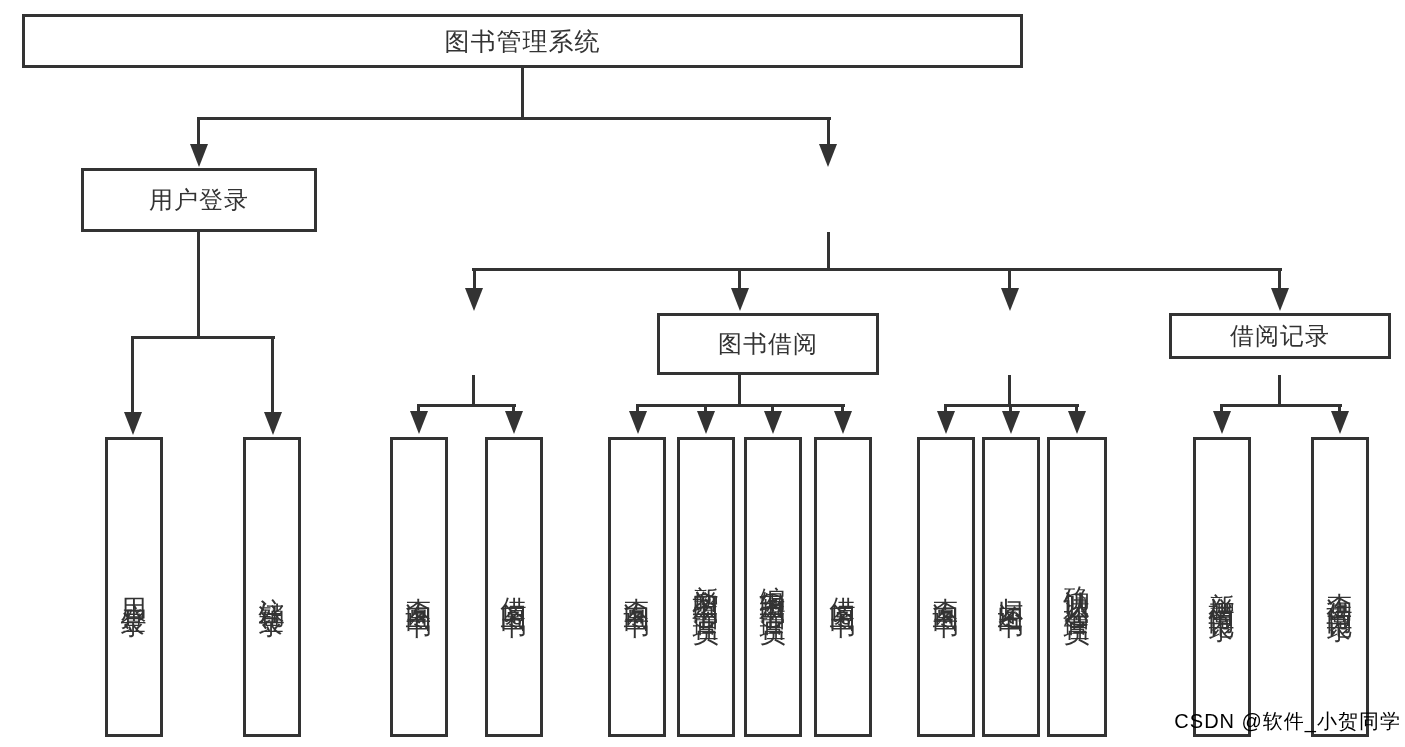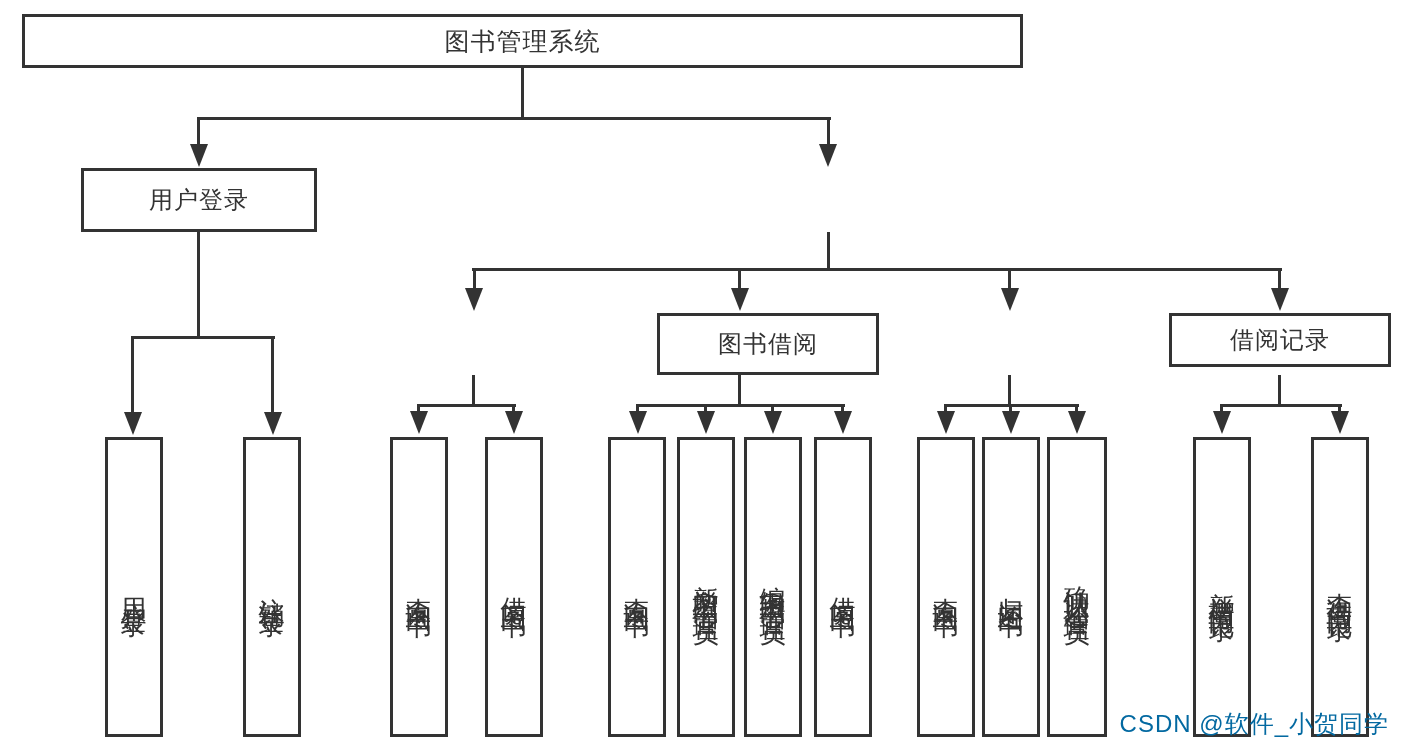--- a/index.html
+++ b/index.html
@@ -43,23 +43,23 @@
   .h{position:absolute;height:3px;background:var(--line);}
   .v{position:absolute;width:3px;background:var(--line);}
   .arr{
     position:absolute;width:0;height:0;
     border-left:9px solid transparent;
     border-right:9px solid transparent;
     border-top:23px solid var(--line);
   }
   .watermark{
     position:absolute;
-    right:16px;top:708px;
-    font-size:24px;
-    color:#0369a1;
+    right:4px;top:708px;
+    font-size:20px;
+    color:#000000;
     letter-spacing:1px;
     z-index:10;
     white-space:nowrap;
   }
 </style>
 </head>
 <body>
 
 <div id="canvas">
 
@@ -92,21 +92,21 @@
   <div class="v" style="left:1008px;top:268px;height:24px;"></div>
   <div class="v" style="left:1278px;top:268px;height:24px;"></div>
   <div class="arr" style="left:465px;top:288px;"></div>
   <div class="arr" style="left:731px;top:288px;"></div>
   <div class="arr" style="left:1001px;top:288px;"></div>
   <div class="arr" style="left:1271px;top:288px;"></div>
 
   <div class="box" style="left:629px;top:313px;width:222px;height:62px;margin-left:28px;">
     <span>图书借阅</span>
   </div>
-  <div class="box" style="left:1169px;top:313px;width:222px;height:54px;">
+  <div class="box" style="left:1169px;top:313px;width:222px;height:46px;">
     <span>借阅记录</span>
   </div>
 
   <div class="v" style="left:472px;top:375px;height:32px;"></div>
   <div class="h" style="left:417px;top:404px;width:99px;"></div>
   <div class="v" style="left:417px;top:404px;height:10px;"></div>
   <div class="v" style="left:512px;top:404px;height:10px;"></div>
   <div class="arr" style="left:410px;top:411px;"></div>
   <div class="arr" style="left:505px;top:411px;"></div>
 

